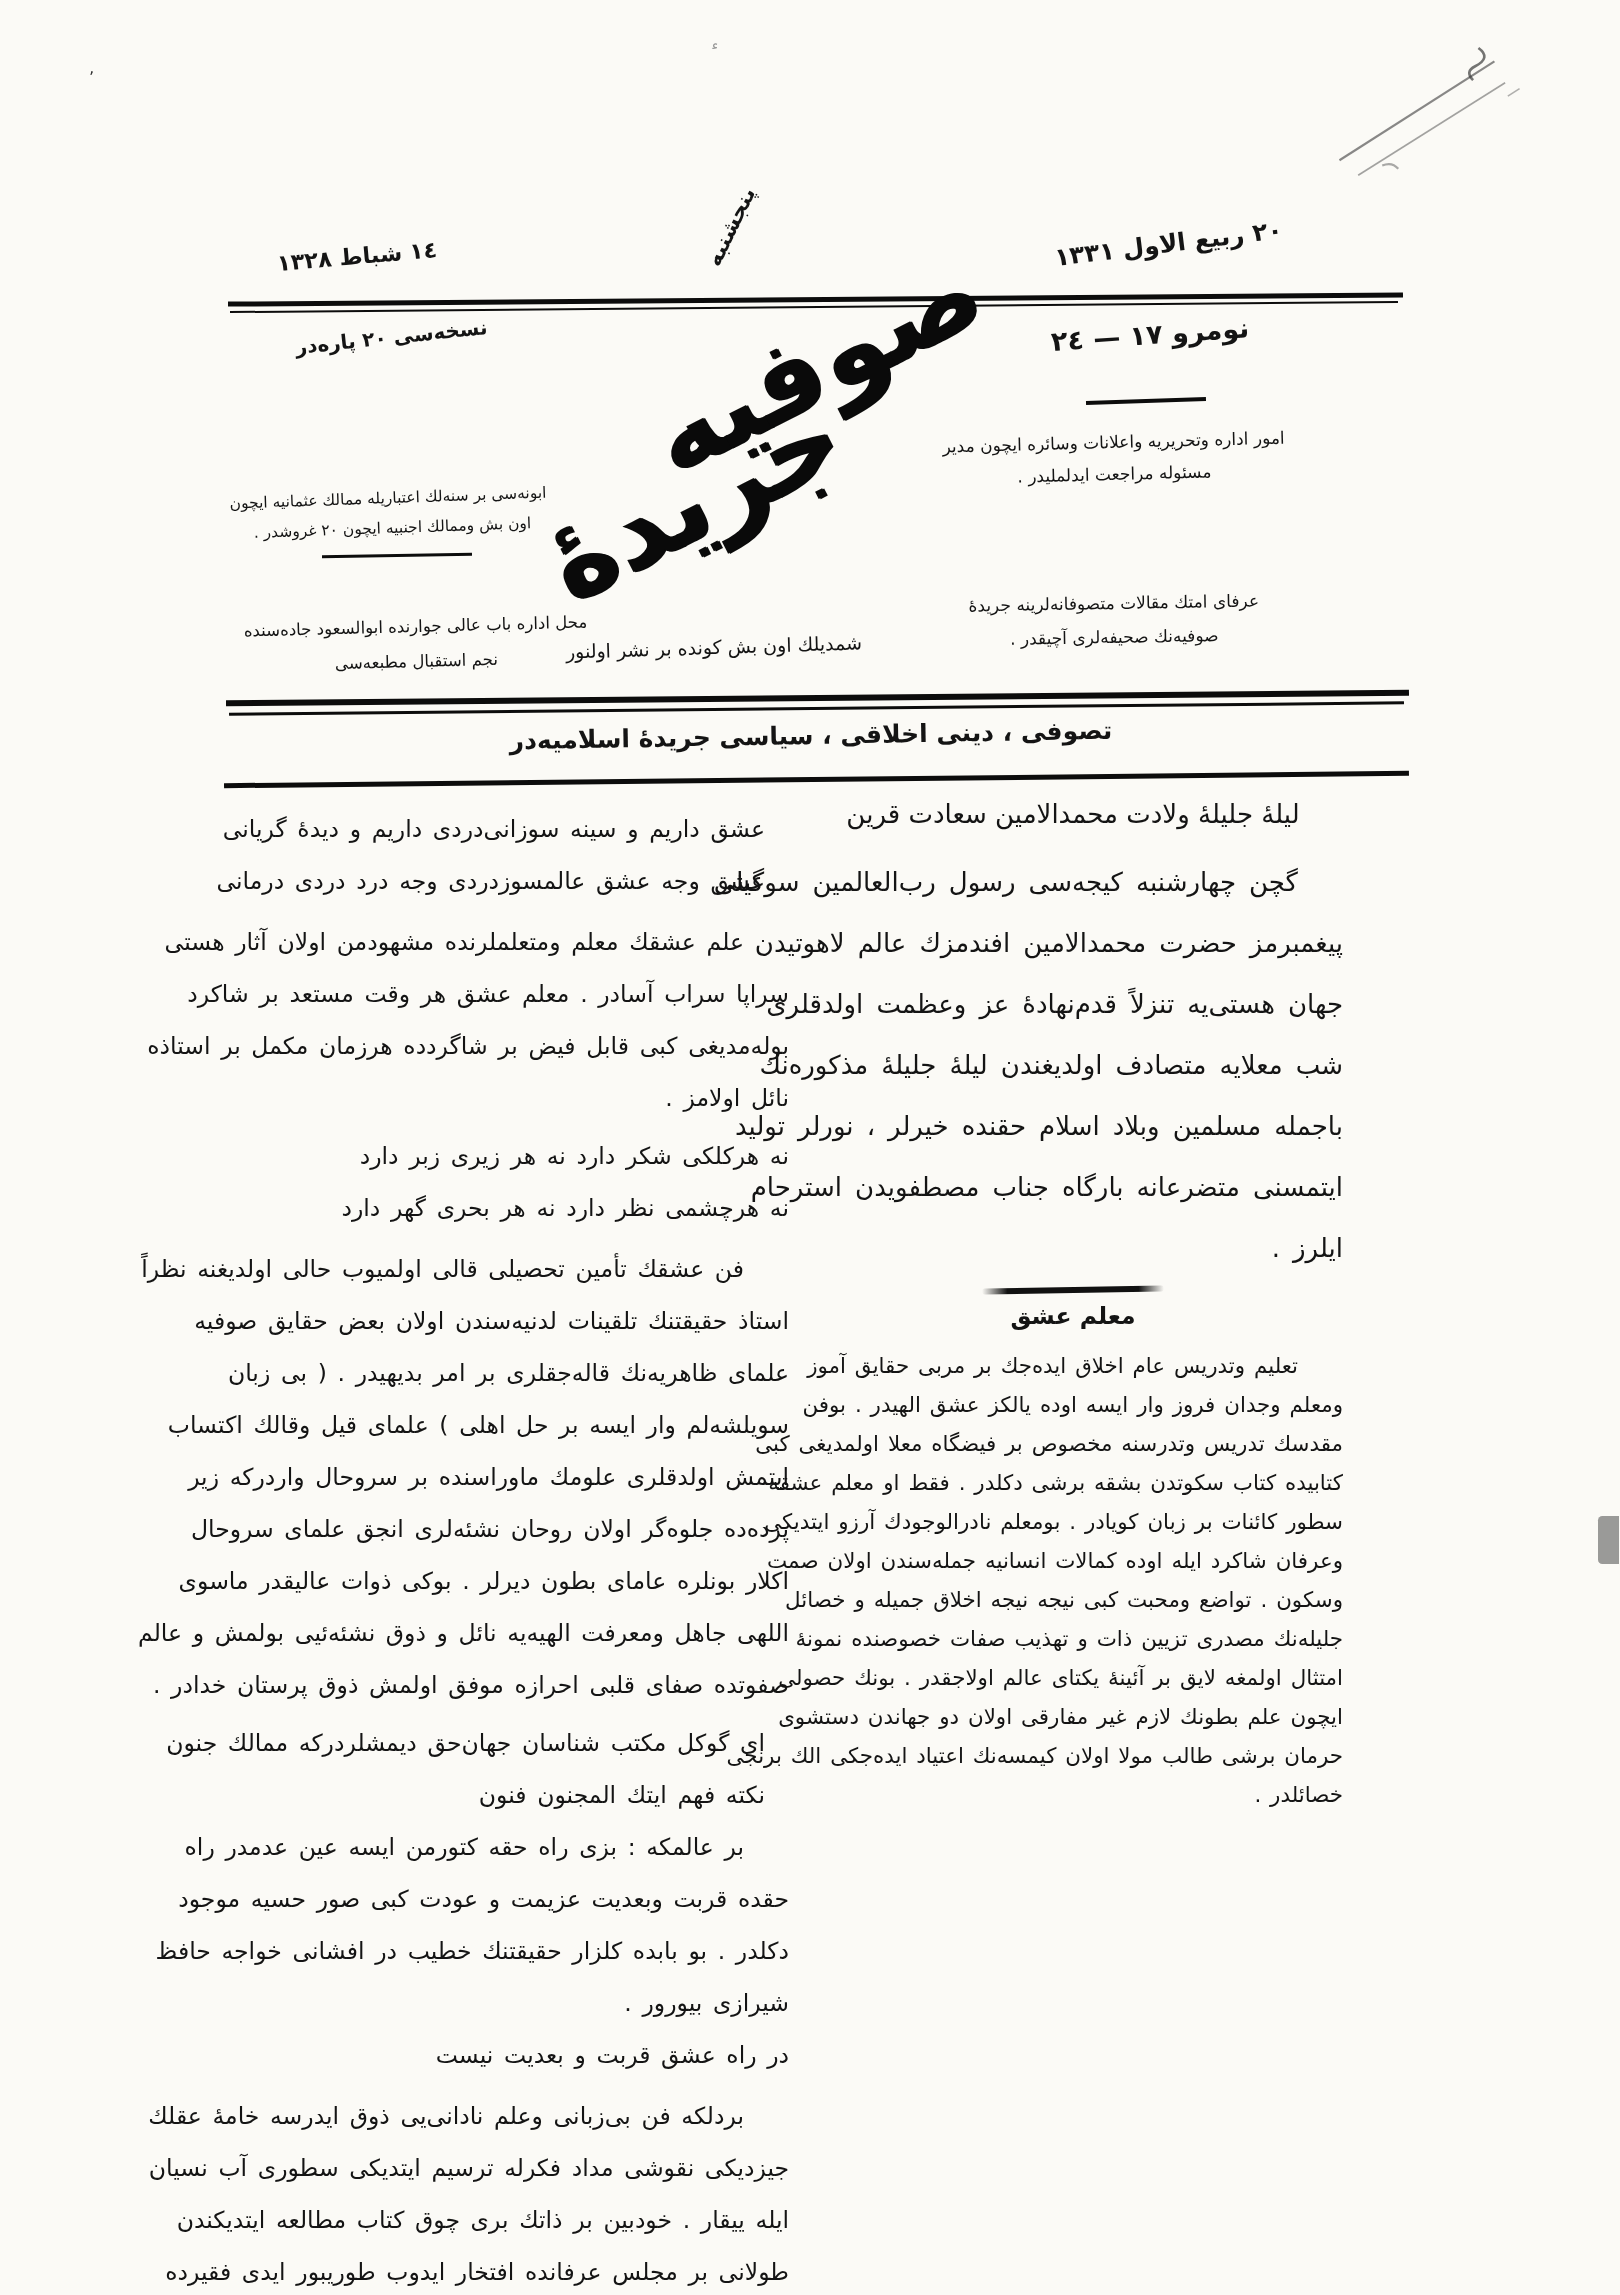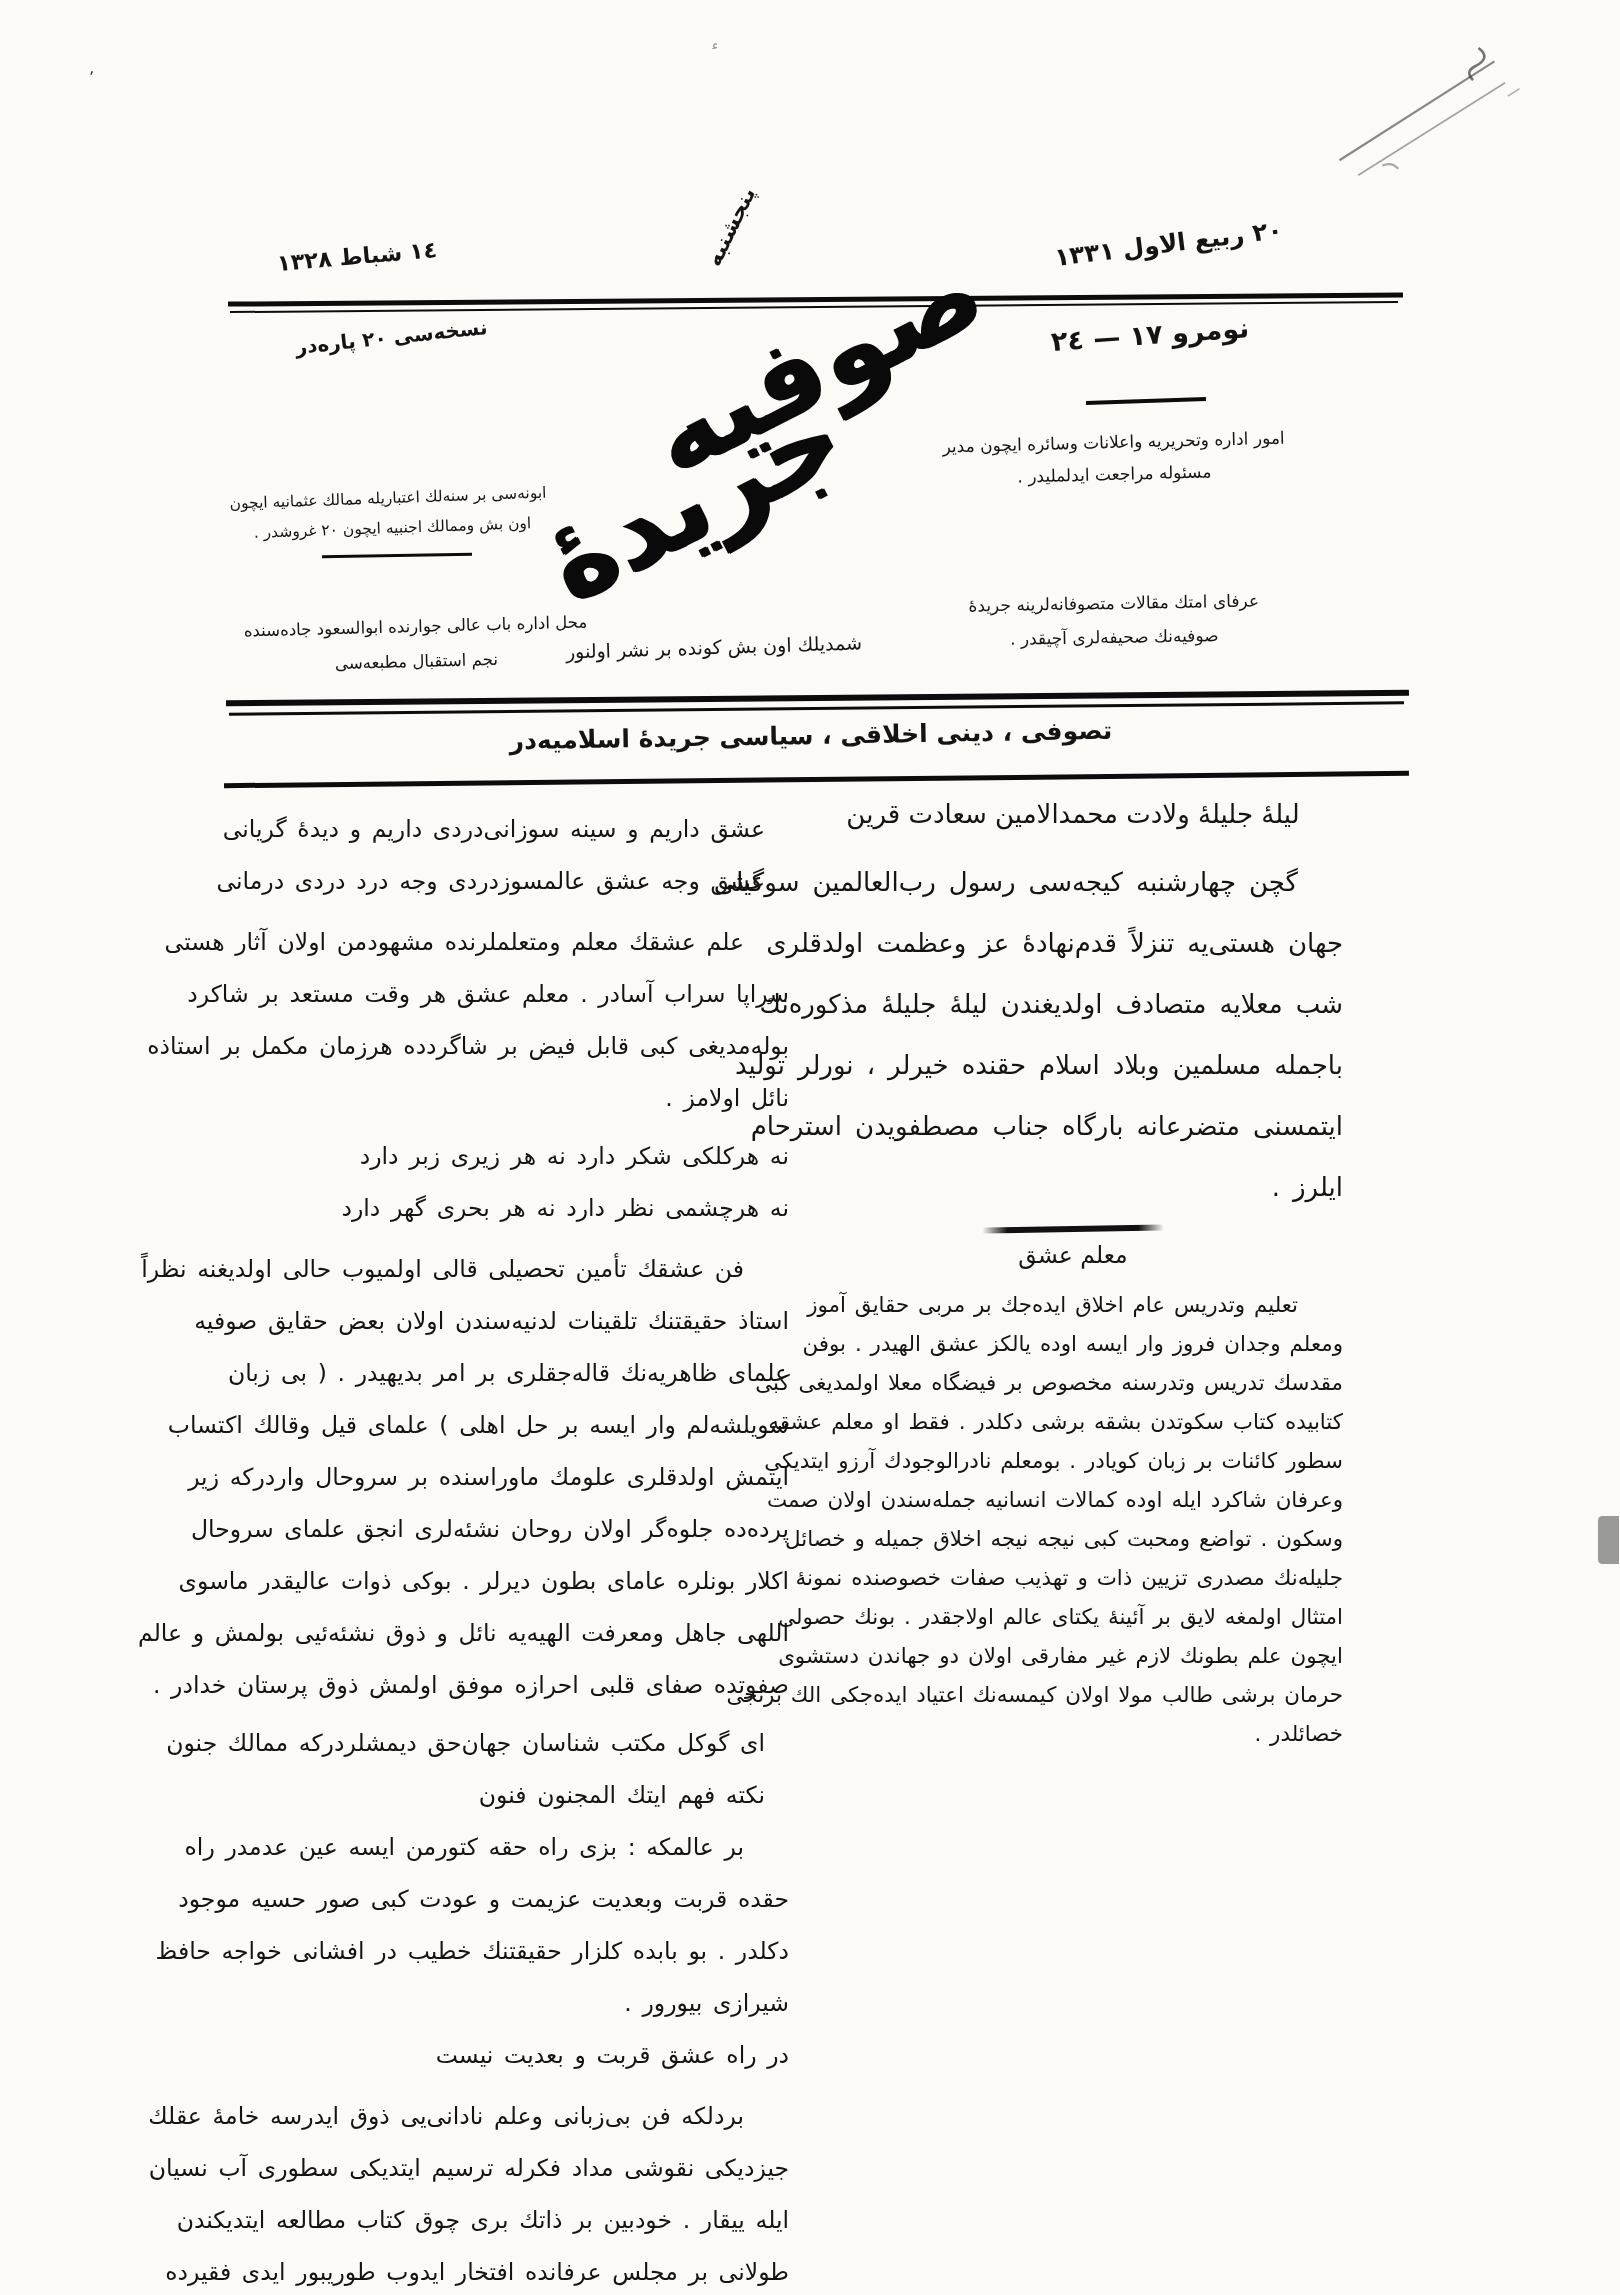--- a/index.html
+++ b/index.html
@@ -32,21 +32,21 @@
   .subscription{left:238px; top:483px; width:310px; font-size:15.5px; line-height:30px; transform:rotate(-2deg);}
   .mission{left:908px; top:586px; width:414px; font-size:17px; line-height:34px; transform:rotate(-1deg);}
   .address{left:230px; top:609px; width:374px; font-size:16.6px; line-height:35px; transform:rotate(-1.5deg);}
   .frequency{left:507px; top:636px; width:416px; font-size:19px; text-align:center; transform:rotate(-1.8deg); white-space:nowrap;}
   .motto{left:374px; top:721px; width:876px; font-size:25px; font-weight:bold; text-align:center; transform:rotate(-1deg); white-space:nowrap;}
   
   .col{position:absolute;}
   .col-right{left:804px; top:789px; width:540px;}
   .col-left{left:235px; top:797px; width:555px;}
   .heading{ text-align:center; font-size:26px; margin-top:9.6px; white-space:nowrap;}
-  .heading-2{ text-align:center; font-size:23.5px; font-weight:normal; margin-top:9.6px;}
+  .heading-2{ text-align:center; font-size:23.5px; font-weight:bold; margin-top:9.6px;}
   .para .line{text-align:right; white-space:nowrap;}
   .para .line:first-child{padding-right:45px;}
   .rc-p1{margin-top:23.5px; font-size:26px; line-height:61px; word-spacing:4.8px;}
   .rc-p2{margin-top:16px; font-size:21.4px; line-height:39px; word-spacing:2.1px;}
   .divider{width:182px; height:5.9px; margin:7.5px auto 0 auto;
     background:linear-gradient(90deg, transparent 0, #111 14%, #111 86%, transparent 100%);
     border-radius:3.2px; transform:rotate(-1deg);}
   .lc{font-size:23.5px; line-height:52px; word-spacing:3.2px;}
   .lc .line{text-align:right; white-space:nowrap;}
   .couplet{margin-top:6.4px;}
@@ -112,20 +112,21 @@
 
   <div class="rule" style="left:227px; top:695px; width:1183px; height:6.4px; transform:rotate(-0.5deg);"></div>
   <div class="rule" style="left:230px; top:707px; width:1175px; height:2.7px; transform:rotate(-0.55deg);"></div>
   <div class="abs motto">تصوفی ، دينی اخلاقی ، سياسی جريدۀ اسلاميه‌در</div>
   <div class="rule" style="left:225px; top:777px; width:1185px; height:5.3px; transform:rotate(-0.6deg);"></div>
 
   <div class="col col-right">
     <div class="heading">ليلۀ جليلۀ ولادت محمدالامين سعادت قرين</div>
     <div class="para rc-p1">
         <div class="line">گچن چهارشنبه كيجه‌سی رسول رب‌العالمين سوگيلی</div>
+        <div class="line">پيغمبرمز حضرت محمدالامين افندمزك عالم لاهوتيدن</div>
         <div class="line">جهان هستی‌يه تنزلاً قدم‌نهادۀ عز وعظمت اولدقلری</div>
         <div class="line">شب معلايه متصادف اولديغندن ليلۀ جليلۀ مذكوره‌نك</div>
         <div class="line">باجمله مسلمين وبلاد اسلام حقنده خيرلر ، نورلر توليد</div>
         <div class="line">ايتمسنی متضرعانه بارگاه جناب مصطفويدن استرحام</div>
         <div class="line">ايلرز .</div>
       </div>
     <div class="divider"></div>
     <div class="heading-2">معلم عشق</div>
     <div class="para rc-p2">
         <div class="line">تعليم وتدريس عام اخلاق ايده‌جك بر مربی حقايق آموز</div>

